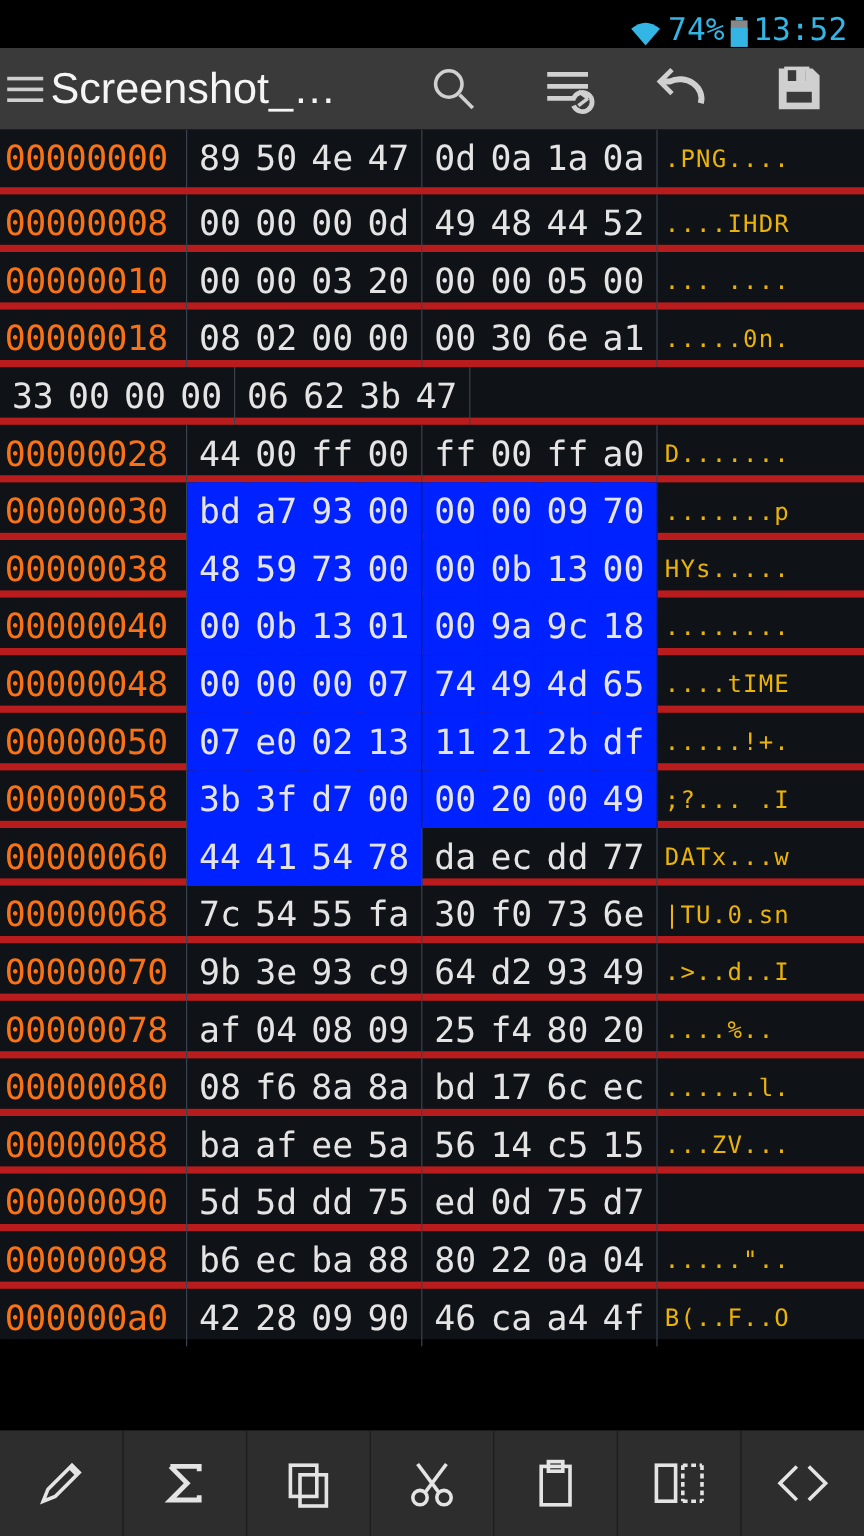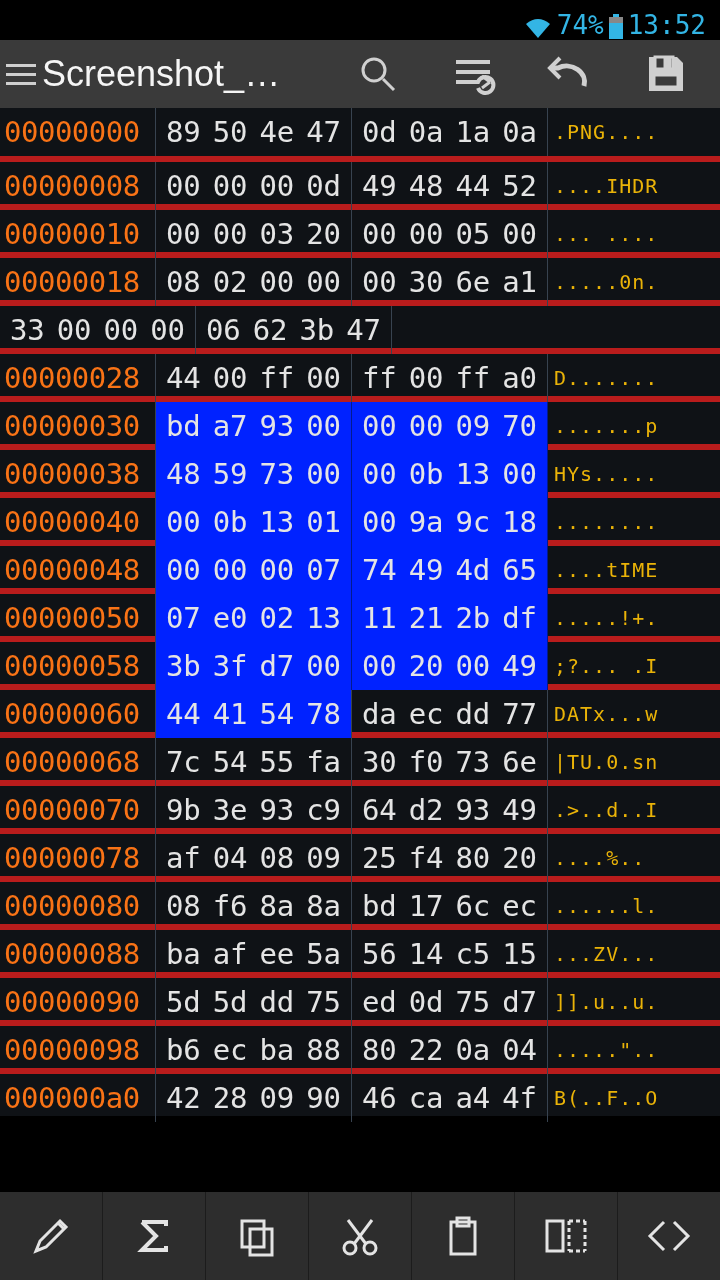--- a/index.html
+++ b/index.html
@@ -390,21 +390,20 @@
         <span>5d</span>
         <span>dd</span>
         <span>75</span>
       </div>
       <div class="cell grp">
         <span>ed</span>
         <span>0d</span>
         <span>75</span>
         <span>d7</span>
       </div>
-      <div class="cell ascii">]].u..u.</div>
     </div>
     <div class="row">
       <div class="cell offset">00000098</div>
       <div class="cell grp">
         <span>b6</span>
         <span>ec</span>
         <span>ba</span>
         <span>88</span>
       </div>
       <div class="cell grp">

